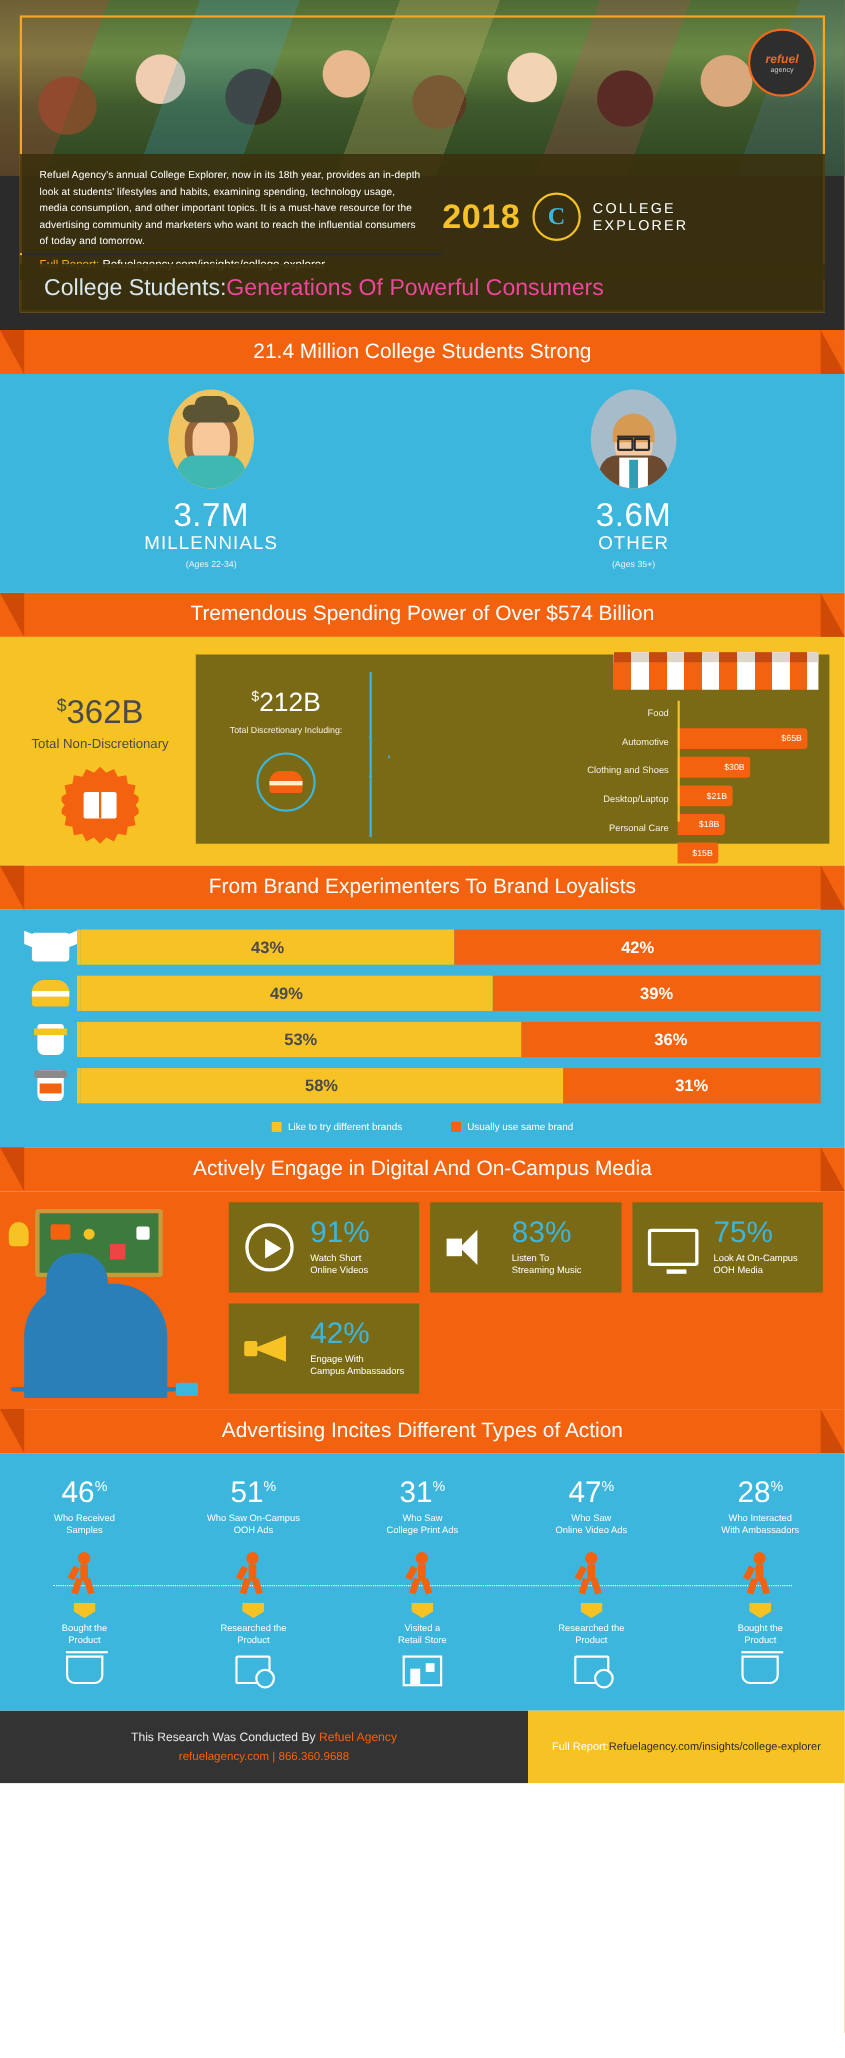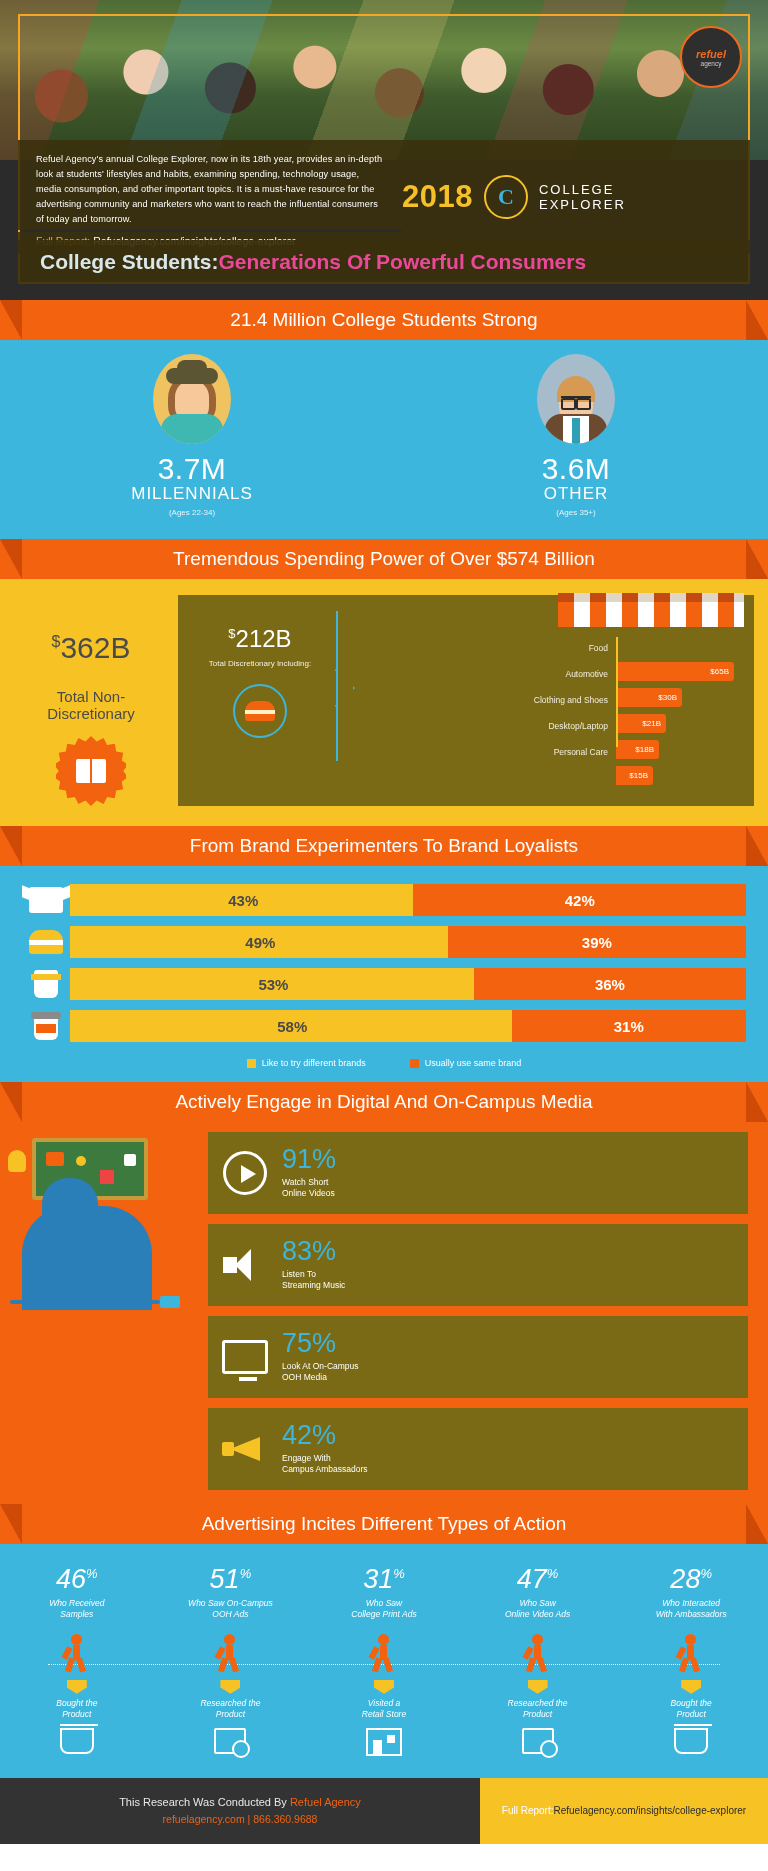--- a/index.html
+++ b/index.html
@@ -45,21 +45,21 @@
   .fullrep .lbl { color:#f6a623; }
   .fullrep .url { color:#ffffff; }
   .yearbox { position:absolute; left:402px; top:140px; right:18px; bottom:46px;
     background:rgba(58,48,12,.88); display:flex; align-items:center; justify-content:flex-start; gap:11px; }
   .yearbox .yr { color:#f6c028; font-size:31px; font-weight:bold; letter-spacing:.5px; }
   .ce-ring { width:44px; height:44px; border-radius:50%; border:2.5px solid #f6c028;
     display:flex; align-items:center; justify-content:center; }
   .ce-ring span { color:#3cb6dd; font-size:22px; font-weight:bold; font-family:"Liberation Serif",serif;}
   .ce-txt { color:#ffffff; font-size:13px; line-height:1.18; letter-spacing:2px; }
   .hero-title { position:absolute; left:18px; right:18px; bottom:16px; height:44px;
-    background:rgba(58,48,12,.92); display:flex; align-items:center; padding-left:22px;font-weight:bold; }
+    background:rgba(58,48,12,.92); display:flex; align-items:center; padding-left:22px; }
   .hero-title .t1 { color:#d9e6ea; font-size:21px; }
   .hero-title .t2 { color:#ec4899; font-size:21px; }
   .badge { position:absolute; right:26px; top:26px; width:62px; height:62px; border-radius:50%;
     background:#2e2e2e; display:flex; flex-direction:column; align-items:center; justify-content:center;
     border:2px solid #f06a1e; }
   .badge .b1 { color:#f06a1e; font-size:11px; font-weight:bold; font-style:italic; }
   .badge .b2 { color:#cfcfcf; font-size:6.5px; }
 
   
   .band { position:relative; width:768px; }
@@ -113,21 +113,21 @@
   .demo-num { color:#ffffff; font-size:30px; letter-spacing:.5px; }
   .demo-lab { color:#ffffff; font-size:17px; letter-spacing:1px; margin-top:-2px; }
   .demo-sub { color:#e6f4fa; font-size:8px; margin-top:4px; }
 
   
   .s-spend { background:#f7c324; padding:16px 0 20px; position:relative; }
   .spend-wrap { display:flex; padding:0 14px; gap:10px; }
   .spend-left { width:154px; text-align:center; padding-top:36px; }
   .spend-left .amt { color:#4a4a4a; font-size:30px; }
   .spend-left .amt sup { font-size:16px; vertical-align:super; }
-  .spend-left .cap { color:#4a4a4a; font-size:15px; margin-top:23px; }
+  .spend-left .cap { color:#4a4a4a; font-size:12px; margin-top:4px; }
   .burst { width:70px; height:70px; margin:14px auto 0; background:#f2620f;
     clip-path: polygon(50% 0%,58% 8%,68% 3%,73% 13%,84% 11%,86% 22%,96% 24%,94% 35%,
       103% 41%,96% 50%,103% 59%,94% 65%,96% 76%,86% 78%,84% 89%,73% 87%,68% 97%,58% 92%,
       50% 100%,42% 92%,32% 97%,27% 87%,16% 89%,14% 78%,4% 76%,6% 65%,-3% 59%,4% 50%,
       -3% 41%,6% 35%,4% 24%,14% 22%,16% 11%,27% 13%,32% 3%,42% 8%);
     display:flex; align-items:center; justify-content:center; }
   .burst .book { width:30px; height:24px; background:#ffffff; border-radius:2px; position:relative; }
   .burst .book:after { content:""; position:absolute; left:50%; top:0; width:2px; height:24px;
     background:#f2620f; transform:translateX(-50%); }
   .spend-right { flex:1; background:#7a6a16; position:relative; padding:12px 10px 12px 0; min-height:168px; }
@@ -191,41 +191,41 @@
   .board .d1{position:absolute;left:40px;top:14px;width:10px;height:10px;background:#f7c324;border-radius:50%;}
   .board .d2{position:absolute;left:64px;top:28px;width:14px;height:14px;background:#e44;}
   .board .d3{position:absolute;left:88px;top:12px;width:12px;height:12px;background:#fff;border-radius:2px;}
   .bulb{position:absolute;left:8px;top:18px;width:18px;height:22px;background:#f7c324;border-radius:9px 9px 4px 4px;}
   .person{position:absolute;left:22px;top:74px;width:130px;height:104px;background:#2a7fb8;
     border-radius:48px 48px 0 0;}
   .person .hd{position:absolute;left:20px;top:-28px;width:56px;height:58px;background:#2a7fb8;border-radius:26px 26px 18px 18px;}
   .plug{position:absolute;left:10px;top:168px;width:170px;height:12px;}
   .plug:before{content:"";position:absolute;left:0;top:0;width:150px;height:4px;background:#2a7fb8;border-radius:2px;}
   .plug:after{content:"";position:absolute;right:0;top:-4px;width:20px;height:12px;background:#3cb6dd;border-radius:2px;}
-  .media-grid { flex:1; display:grid; grid-template-columns:1fr; gap:10px; padding-right:20px; }
+  .media-grid { flex:1; display:grid; grid-template-columns:1fr 1fr 1fr; gap:10px; padding-right:20px; }
   .mcard { background:#7a6a16; display:flex; align-items:center; gap:10px; padding:14px 10px; }
   .mcard .mi { width:54px; height:46px; display:flex; align-items:center; justify-content:center; flex:0 0 54px;}
   .mcard .mt { color:#3cb6dd; font-size:27px; line-height:1; }
   .mcard .ms { color:#ffffff; font-size:8.5px; line-height:1.35; margin-top:4px; }
   .ic-play{width:44px;height:44px;border-radius:50%;border:3px solid #fff;position:relative;}
   .ic-play:after{content:"";position:absolute;left:15px;top:11px;border-left:15px solid #fff;
     border-top:9px solid transparent;border-bottom:9px solid transparent;}
   .ic-spk{width:44px;height:32px;position:relative;}
   .ic-spk:before{content:"";position:absolute;left:0;top:8px;width:14px;height:16px;background:#fff;}
   .ic-spk:after{content:"";position:absolute;left:12px;top:0;border-right:16px solid #fff;
     border-top:16px solid transparent;border-bottom:16px solid transparent;}
   .ic-mon{width:46px;height:34px;border:3px solid #fff;border-radius:3px;position:relative;}
   .ic-mon:after{content:"";position:absolute;left:14px;top:34px;width:18px;height:4px;background:#fff;}
   .ic-meg{width:46px;height:32px;position:relative;}
   .ic-meg:before{content:"";position:absolute;left:8px;top:4px;border-right:30px solid #f7c324;
     border-top:12px solid transparent;border-bottom:12px solid transparent;}
   .ic-meg:after{content:"";position:absolute;left:0;top:9px;width:12px;height:14px;background:#f7c324;border-radius:2px;}
 
   
-  .s-act { background:#3cb6dd; padding:22px 0 16px; position:relative;font-style:italic; }
+  .s-act { background:#3cb6dd; padding:22px 0 16px; position:relative; }
   .act-row { display:flex; justify-content:space-around; position:relative; }
   .act-col { width:150px; text-align:center; position:relative; }
   .act-pct { color:#ffffff; font-size:27px; line-height:1; }
   .act-pct sup { font-size:13px; vertical-align:super; }
   .act-top { color:#ffffff; font-size:8.5px; line-height:1.3; margin-top:5px; }
   .walker { width:30px; height:38px; margin:14px auto 6px; position:relative; }
   .walker .wh{position:absolute;left:9px;top:0;width:11px;height:11px;border-radius:50%;background:#f2620f;}
   .walker .wb{position:absolute;left:11px;top:11px;width:7px;height:15px;background:#f2620f;}
   .walker .wl1{position:absolute;left:5px;top:24px;width:6px;height:14px;background:#f2620f;transform:rotate(18deg);}
   .walker .wl2{position:absolute;left:16px;top:24px;width:6px;height:14px;background:#f2620f;transform:rotate(-18deg);}

